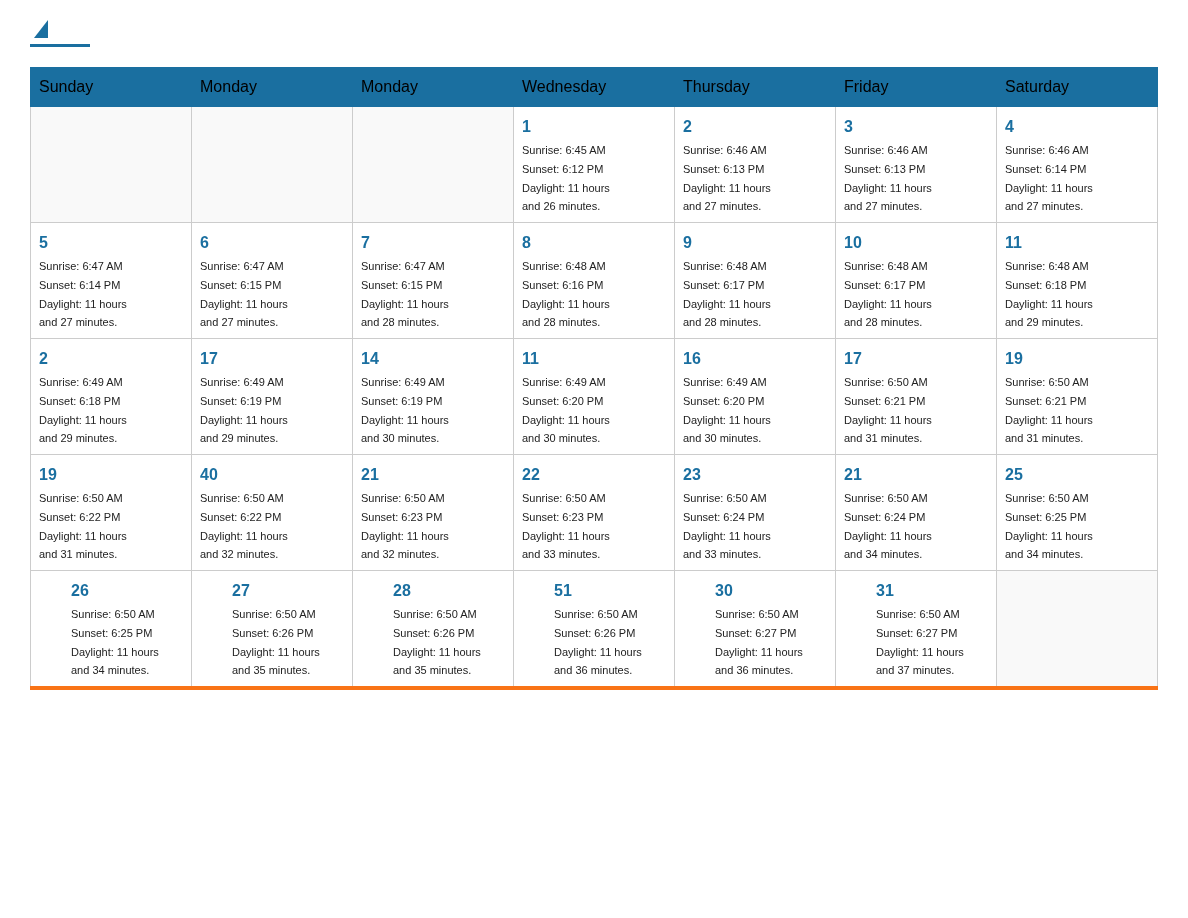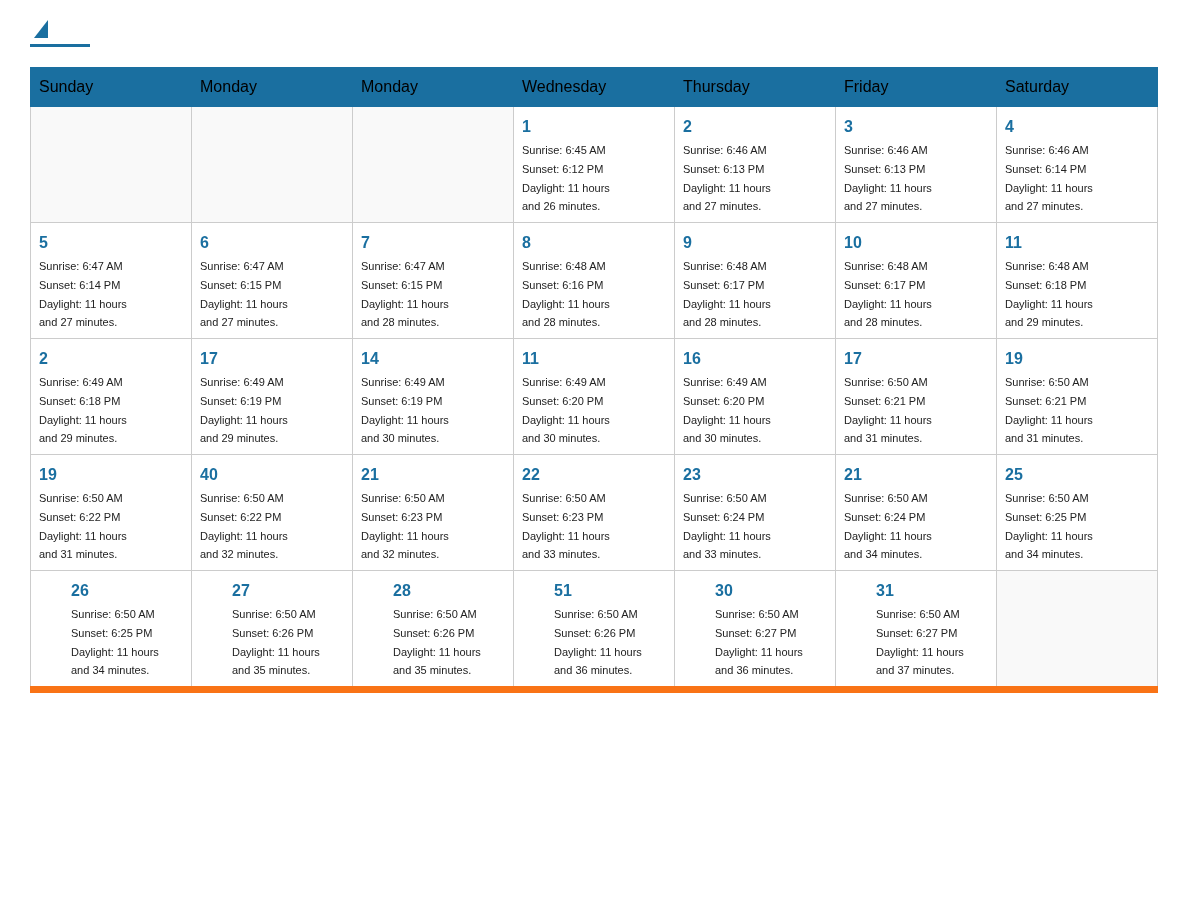--- a/index.html
+++ b/index.html
@@ -90,21 +90,21 @@
     }
     .day-info {
       font-size: 11px;
       color: #222;
       line-height: 1.55;
     }
     tbody tr td.empty {
       background: #f9f9f9;
     }
     tbody tr:last-child td {
-      border-bottom: 7px solid #f97316;
+      border-bottom: 4px solid #f97316;
       padding-left: 40px;
     }
   </style>
 </head>
 <body>
 
 <div class="header">
   <div class="logo">
     <div>
       <div style="display:flex;align-items:center;gap:2px;">

